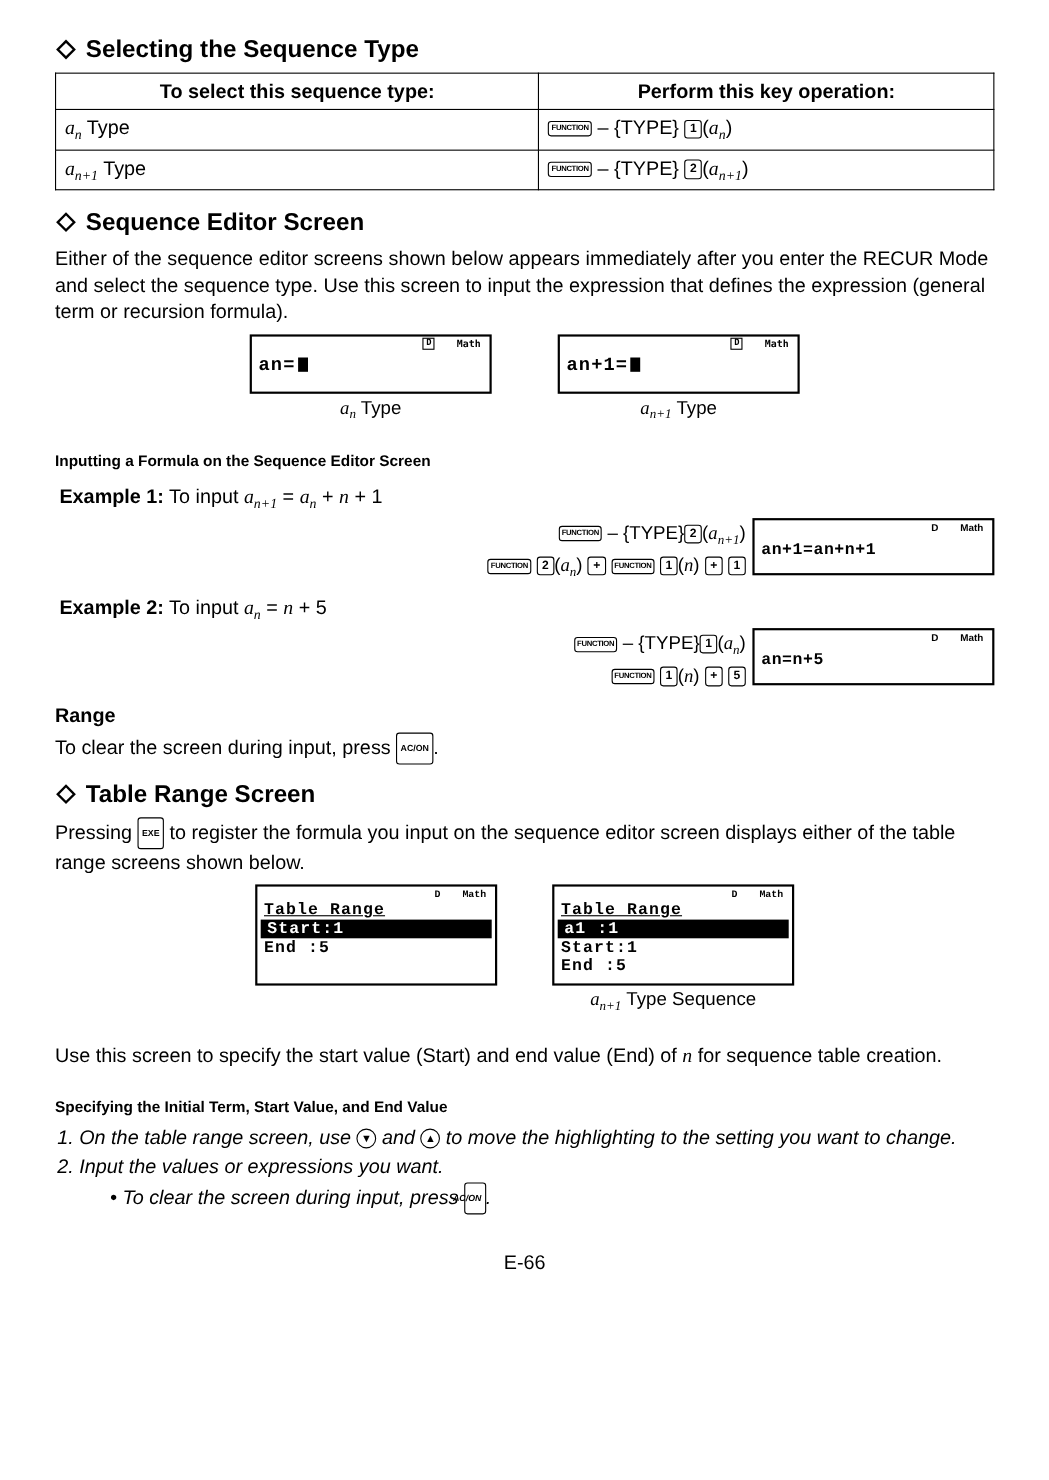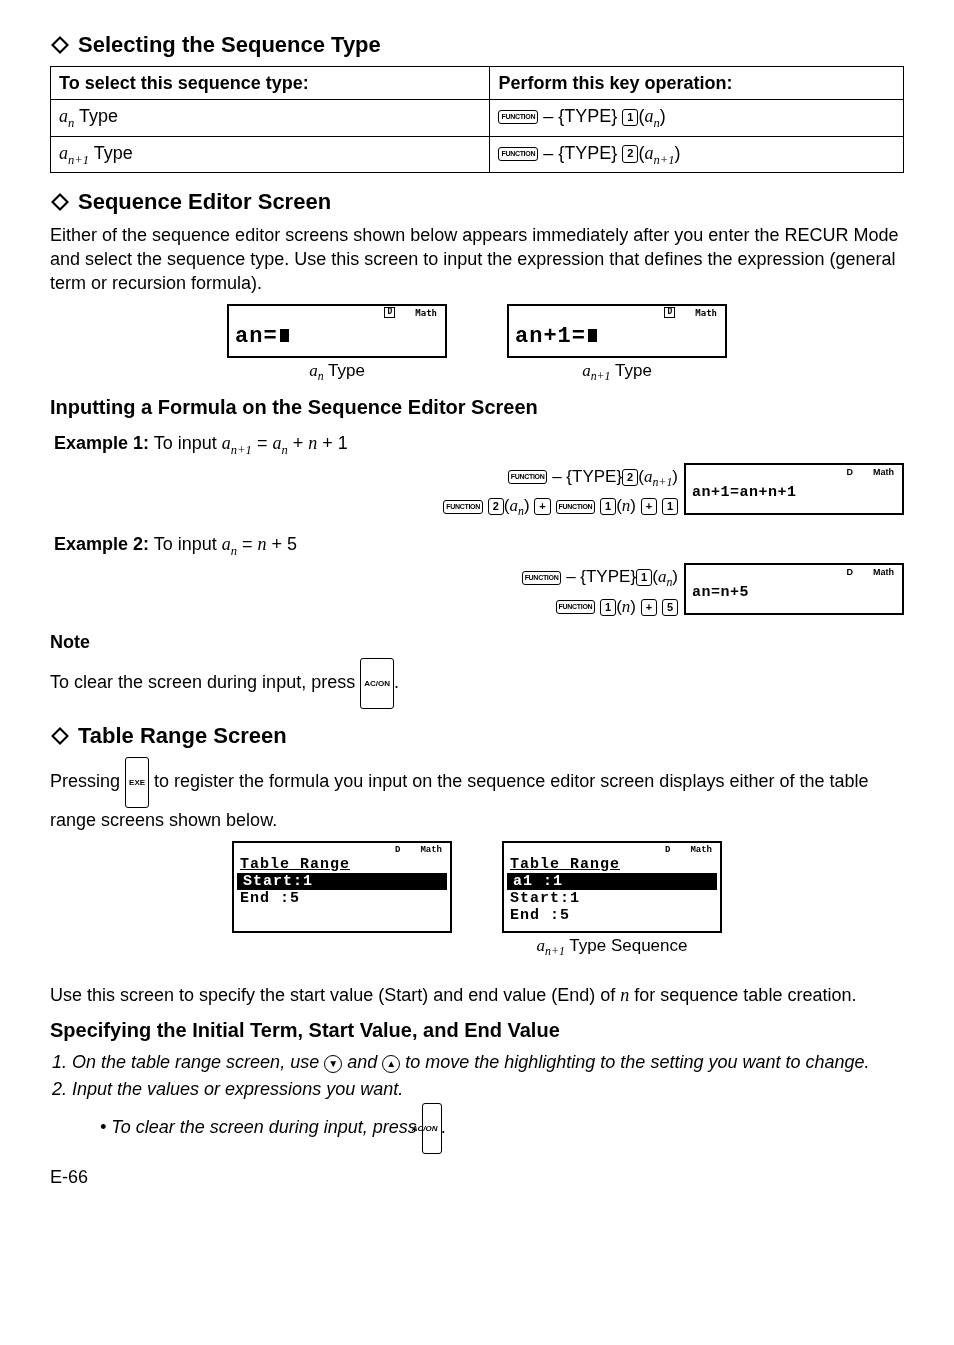--- a/index.html
+++ b/index.html
@@ -17,23 +17,23 @@
       width: 954px;
     }
     h2 {
       font-size: 22px;
       font-weight: bold;
       margin-bottom: 6px;
       display: flex;
       align-items: center;
     }
     h3 {
-      font-size: 20px;
-      font-weight: bold;
-      margin-top: 10px;
+      font-size: 14px;
+      font-weight: bold;
+      margin-top: 26px;
       margin-bottom: 6px;
     }
     .diamond {
       display: inline-flex;
       align-items: center;
       margin-right: 8px;
     }
     .diamond svg {
       display: block;
     }
@@ -44,20 +44,21 @@
     }
     table.sequence-table th,
     table.sequence-table td {
       border: 1.5px solid black;
       padding: 4px 8px;
       text-align: left;
       font-size: 18px;
     }
     table.sequence-table th {
       font-weight: bold;
+      text-align: center;
     }
     .sub {
       font-style: italic;
       font-family: 'Times New Roman', serif;
     }
     .subscript {
       font-size: 0.7em;
       vertical-align: sub;
       font-style: italic;
       font-family: 'Times New Roman', serif;
@@ -80,21 +81,21 @@
       font-size: 7px;
       padding: 1px 2px;
       letter-spacing: -0.3px;
     }
     .key.num {
       padding: 0 4px;
       font-size: 11px;
     }
     .key.exe {
       font-size: 8px;
-      padding: 19px 3px;
+      padding: 8px 3px;
     }
     p {
       margin-bottom: 4px;
     }
     .examples-row {
       display: flex;
       justify-content: center;
       gap: 60px;
       margin: 8px 0 4px 0;
     }
@@ -123,21 +124,21 @@
       align-items: center;
     }
     .lcd .d-ind {
       border: 1px solid black;
       padding: 0 2px;
       font-size: 8px;
       line-height: 1.1;
     }
     .lcd .content {
       font-family: 'Courier New', monospace;
-      font-size: 22px;
+      font-size: 17px;
       font-weight: bold;
       letter-spacing: 1px;
       margin-top: 14px;
     }
     .lcd .cursor {
       display: inline-block;
       width: 9px;
       height: 13px;
       background: black;
       vertical-align: middle;
@@ -253,22 +254,23 @@
       width: 18px;
       height: 18px;
       border: 1.3px solid black;
       border-radius: 50%;
       align-items: center;
       justify-content: center;
       vertical-align: middle;
       font-size: 10px;
     }
     .page-num {
+      text-align: center;
       font-size: 18px;
-      margin-top: 11px;
+      margin-top: 32px;
     }
     .flex-ex {
       display: flex;
       justify-content: flex-end;
       align-items: flex-start;
       gap: 6px;
       margin: 2px 0 8px 0;
     }
   </style>
 </head>
@@ -391,21 +393,21 @@
   </div>
   <div class="lcd-inline">
     <div class="indicators">
         <span class="d-ind">D</span>
         <span>Math</span>
       </div>
     <div class="content">an=n+5</div>
   </div>
 </div>
 
-<p class="note-head">Note</p>
+<p class="note-head">Range</p>
 <p>
   <span>To clear the screen during input, press </span><span class="key exe">AC/ON</span><span>.</span>
 </p>
 
 <h2 style="margin-top:12px;">
   <span class="diamond">
     <svg width="20" height="20" viewBox="0 0 20 20">
         <polygon points="10,1 19,10 10,19 1,10" fill="black"></polygon>
         <polygon points="10,4 16,10 10,16 4,10" fill="white"></polygon>
       </svg>

